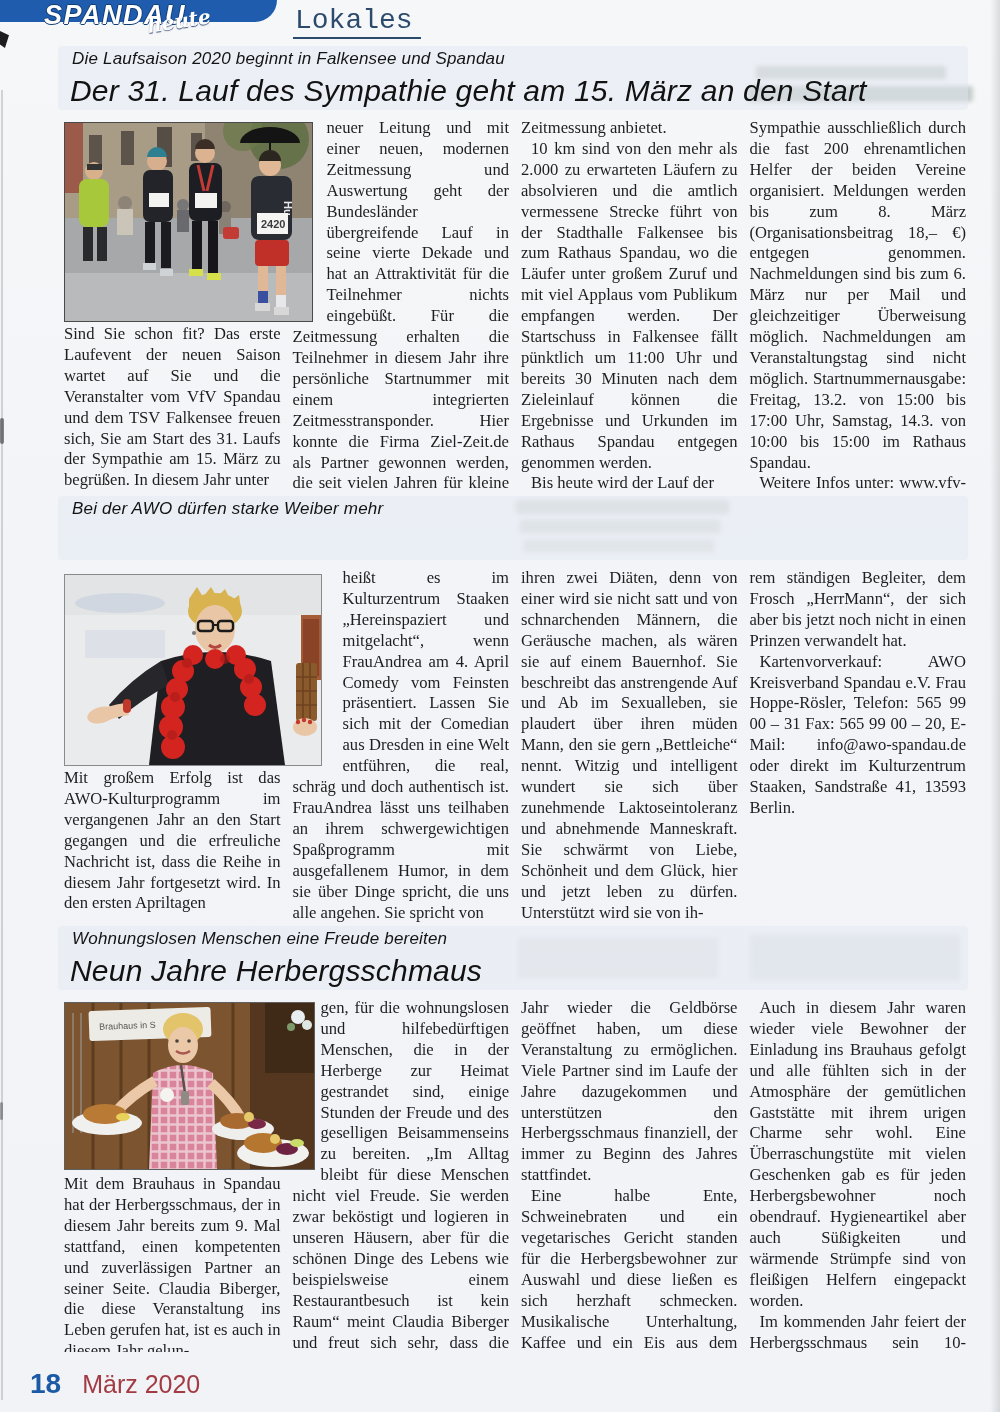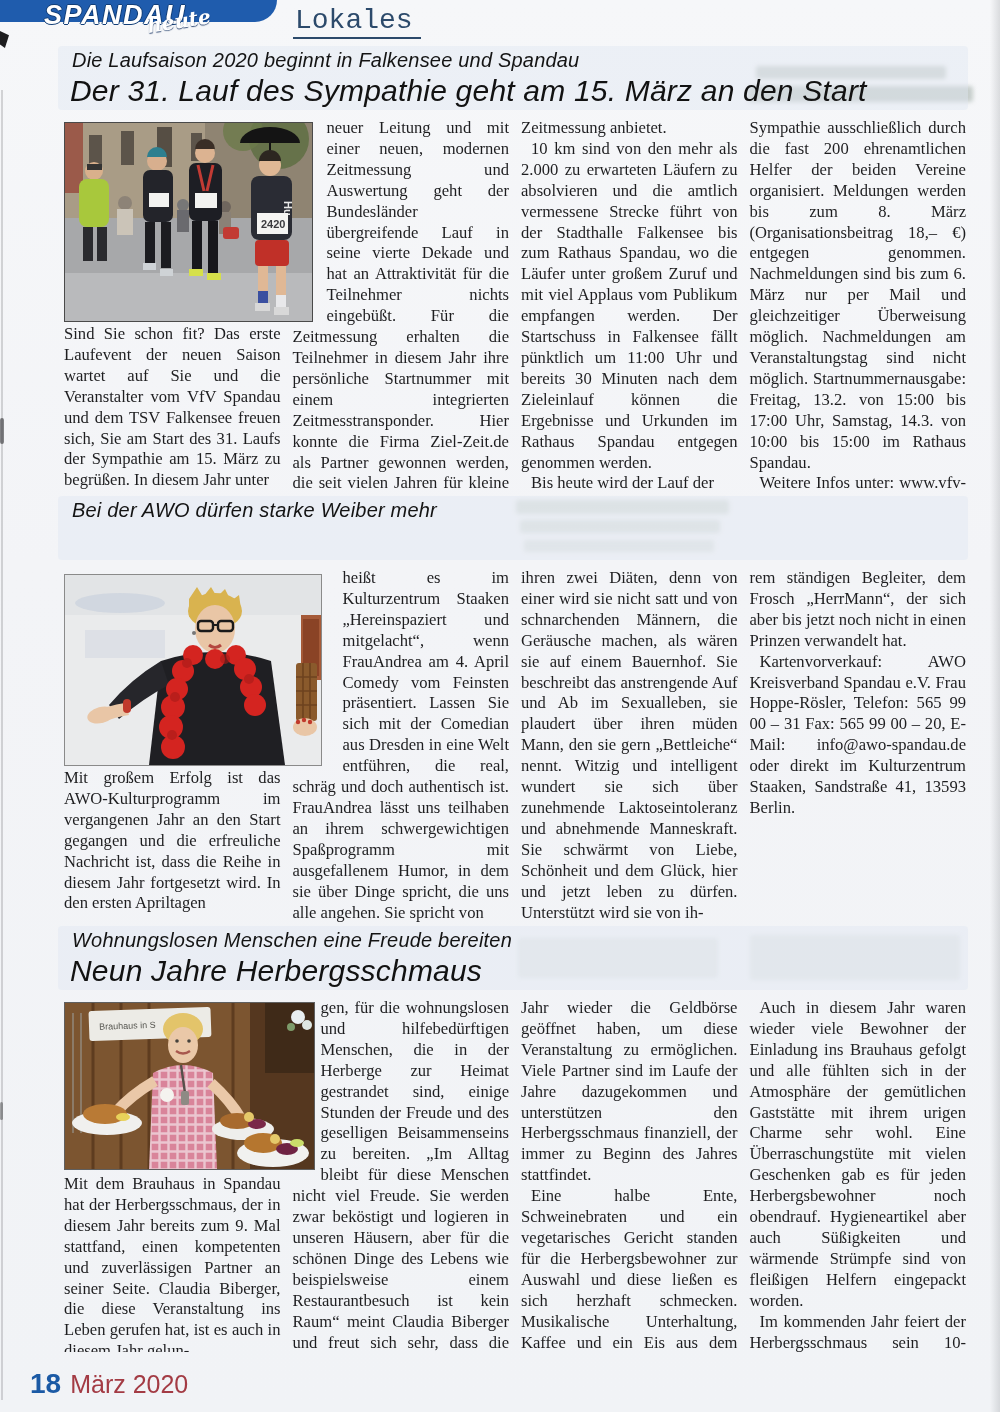--- a/index.html
+++ b/index.html
@@ -14,42 +14,42 @@
   .brand{position:absolute;left:44px;top:0px;font-family:"Liberation Sans",sans-serif;
     font-weight:bold;font-style:italic;font-size:27px;letter-spacing:1.5px;color:#fff;
     text-shadow:0 1px 0 #123e77,1px 0 0 #123e77,-1px 0 0 #123e77,0 -1px 0 #123e77;}
   .brand-script{position:absolute;left:147px;top:9px;font-family:"DejaVu Serif",serif;
     font-style:italic;font-weight:bold;font-size:20px;color:#fff;transform:rotate(-9deg);
     text-shadow:0 1px 1px rgba(10,40,90,.8);}
   .section-label{position:absolute;left:293px;top:5px;font-family:Liberation Mono, monospace;
     font-size:28px;color:#2c4a6b;border-bottom:2px solid #2c4a6b;padding:0 8px 1px 2px;}
   
   .kicker{position:absolute;left:72px;font-family:"Liberation Sans",sans-serif;
-    font-style:italic;font-size:20px;color:#141414;letter-spacing:.2px;white-space:nowrap;}
+    font-style:italic;font-size:17px;color:#141414;letter-spacing:.2px;white-space:nowrap;}
   .headline{position:absolute;left:70px;font-family:"Liberation Sans",sans-serif;
     font-style:italic;font-size:30px;color:#121212;letter-spacing:.2px;white-space:nowrap;}
   .head-tint{position:absolute;left:58px;width:910px;height:64px;
     background:rgba(224,230,242,.45);border-radius:4px;}
   
   .body{position:absolute;left:64px;width:902px;display:flex;gap:12px;
     text-align:justify;font-size:16.6px;line-height:20.9px;overflow:hidden;}
   .col{flex:1 1 0;min-width:0;}
   .col p{margin:0;}
   .col p + p{text-indent:10px;}
   .col p.ind{text-indent:10px;font-family:Liberation Serif, serif;}
   .photo-space{width:100%;}
   .wrapspace{float:left;}
   
   .photo{position:absolute;background:#ddd;}
   .photo svg{display:block;}
   .ph1{left:64px;top:122px;width:247px;height:198px;border:1px solid #4a4a4a;}
   .ph2{left:64px;top:574px;width:256px;height:190px;border:1px solid #8a8a8a;}
   .ph3{left:64px;top:1002px;width:249px;height:166px;border:1px solid #5f5f5f;}
   
-  .footer{position:absolute;left:30px;top:1368px;display:flex;align-items:baseline;gap:9px;
+  .footer{position:absolute;left:30px;top:1368px;display:flex;align-items:baseline;gap:21px;
     font-family:"Liberation Sans",sans-serif;}
   .pagenum{font-size:28px;font-weight:bold;color:#1b5aa5;}
   .issue{font-size:25px;color:#a33b44;}
   
   .ghost{position:absolute;filter:blur(2px);border-radius:3px;}
   .edge-line{position:absolute;left:1px;top:90px;width:2px;height:1310px;background:rgba(80,80,85,.22);}
   .edge-wedge{position:absolute;left:0;top:31px;width:9px;height:17px;background:#1d1d1f;
     clip-path:polygon(0 0,100% 25%,55% 100%,0 80%);}
   .edge-mark1{position:absolute;left:0;top:418px;width:4px;height:26px;background:rgba(35,35,38,.55);border-radius:2px;}
   .edge-mark2{position:absolute;left:0;top:1102px;width:3px;height:18px;background:rgba(35,35,38,.4);border-radius:2px;}

